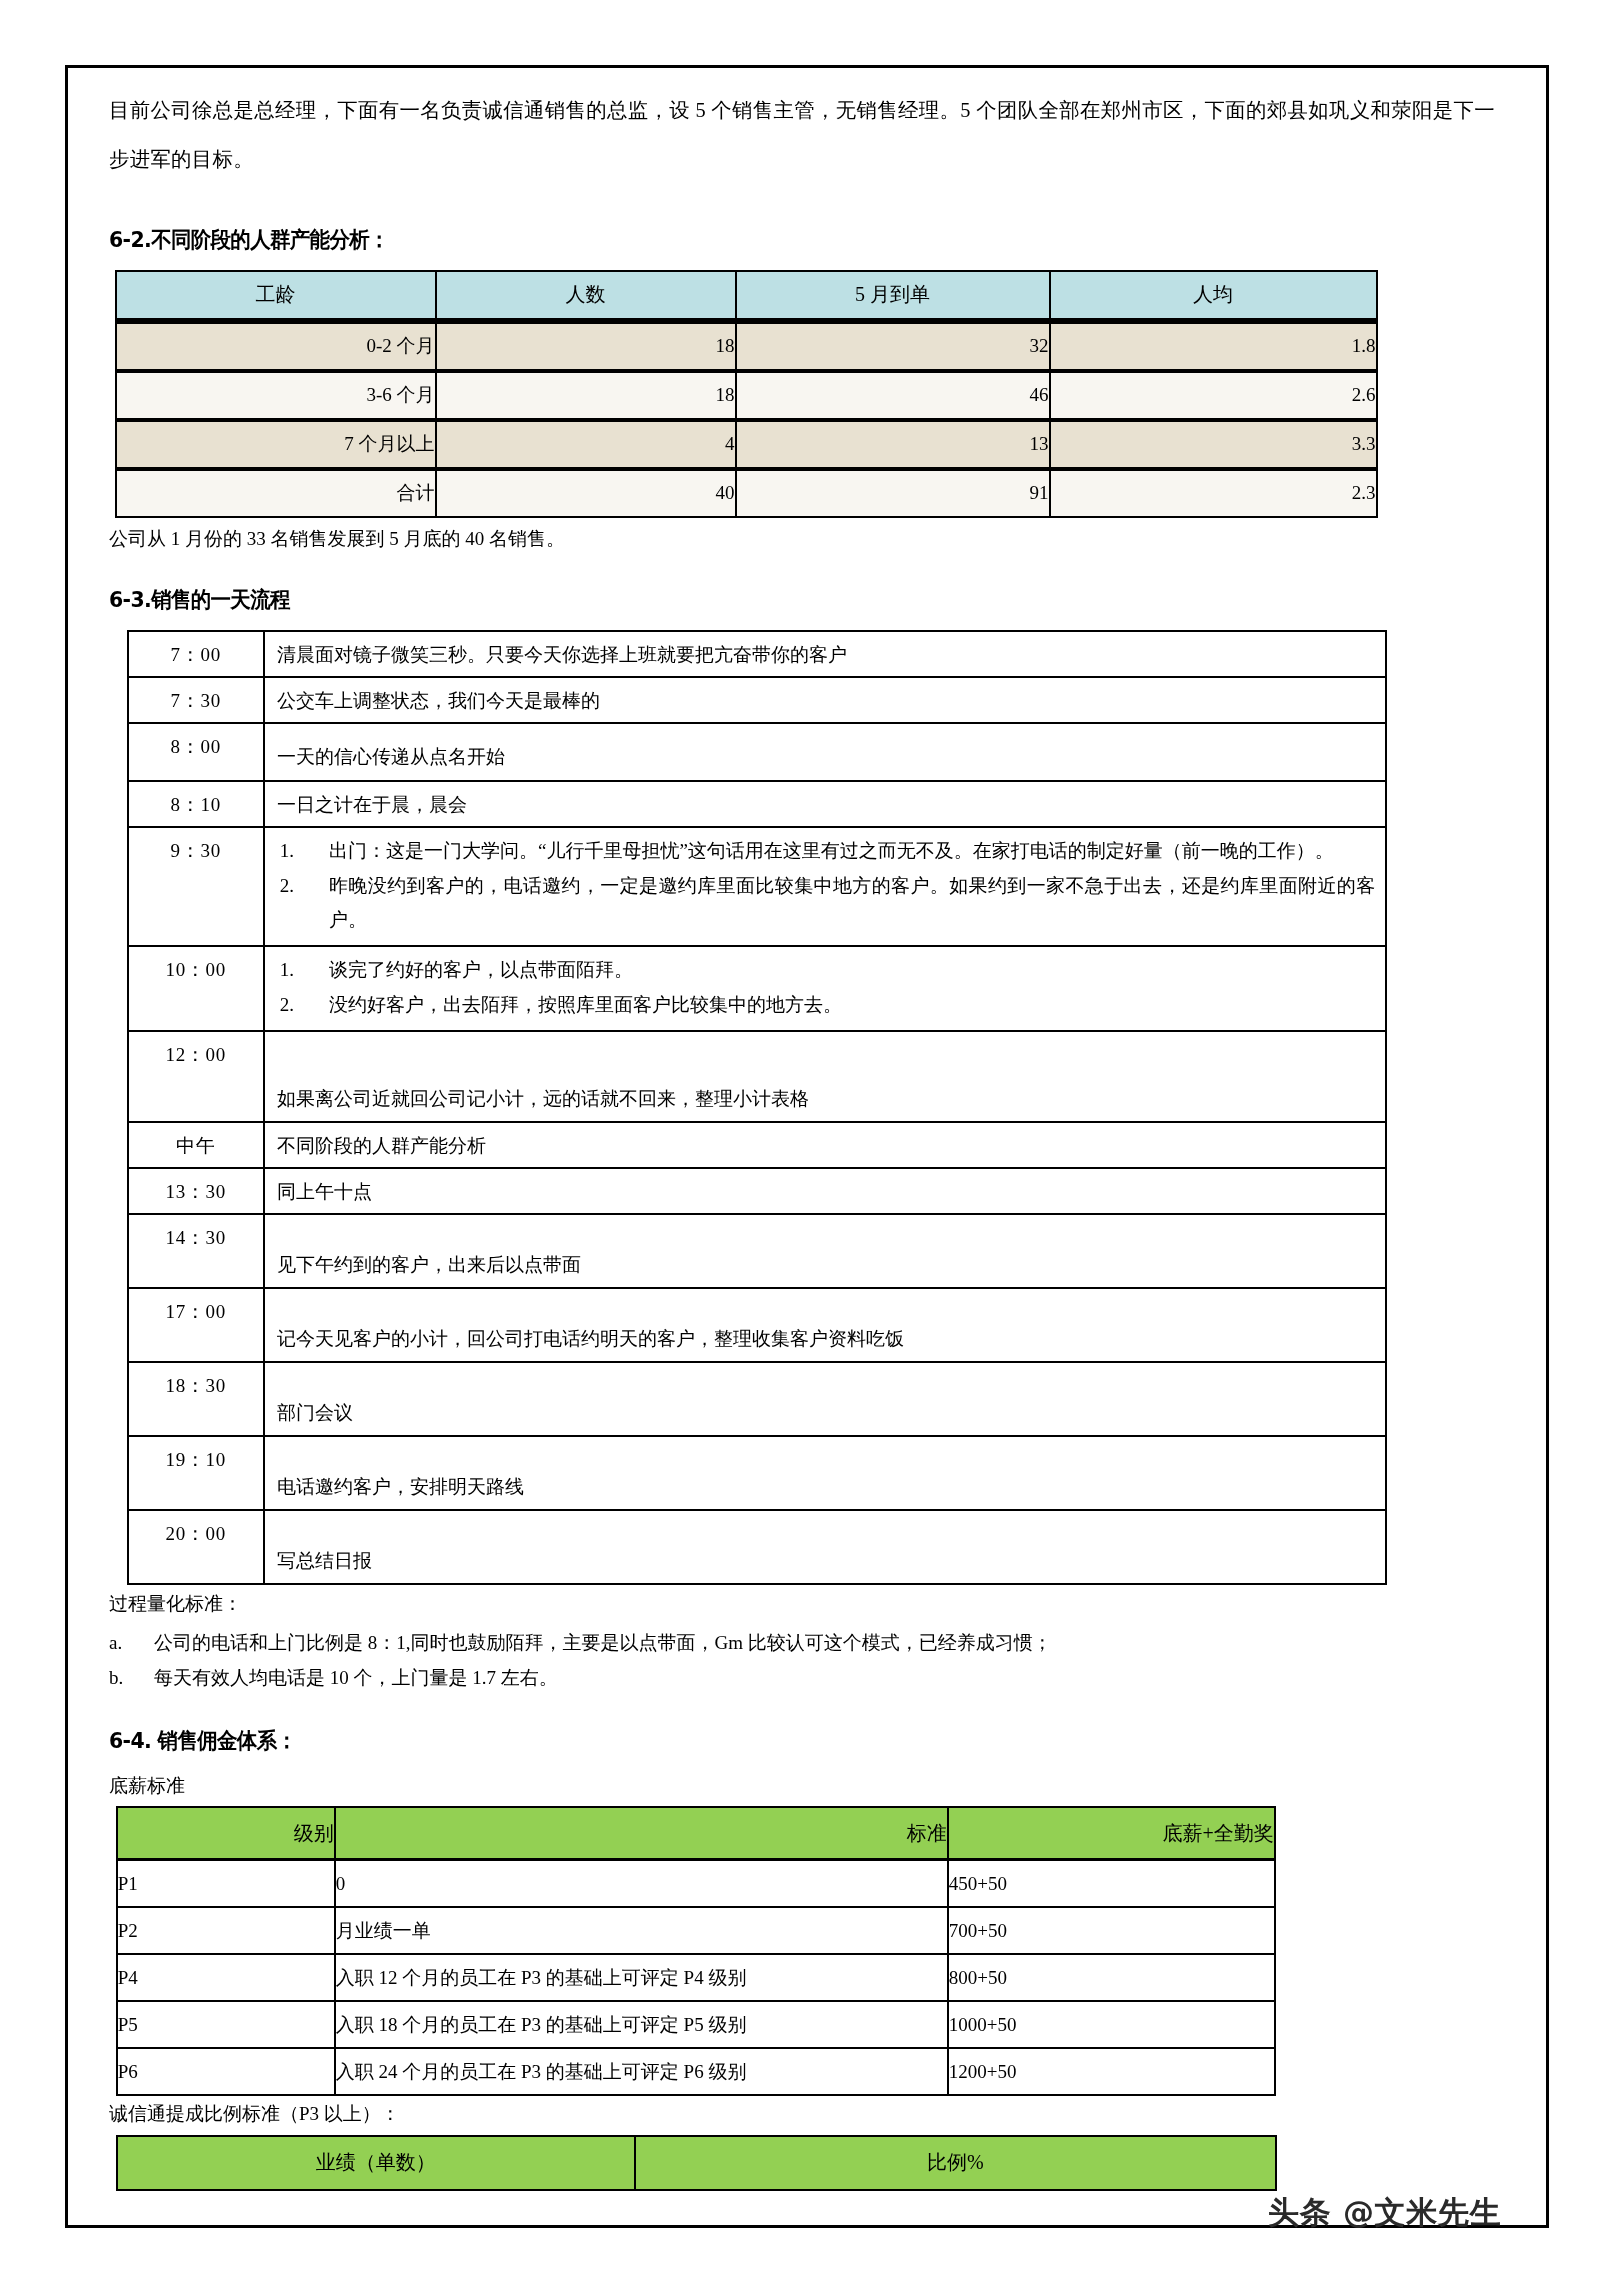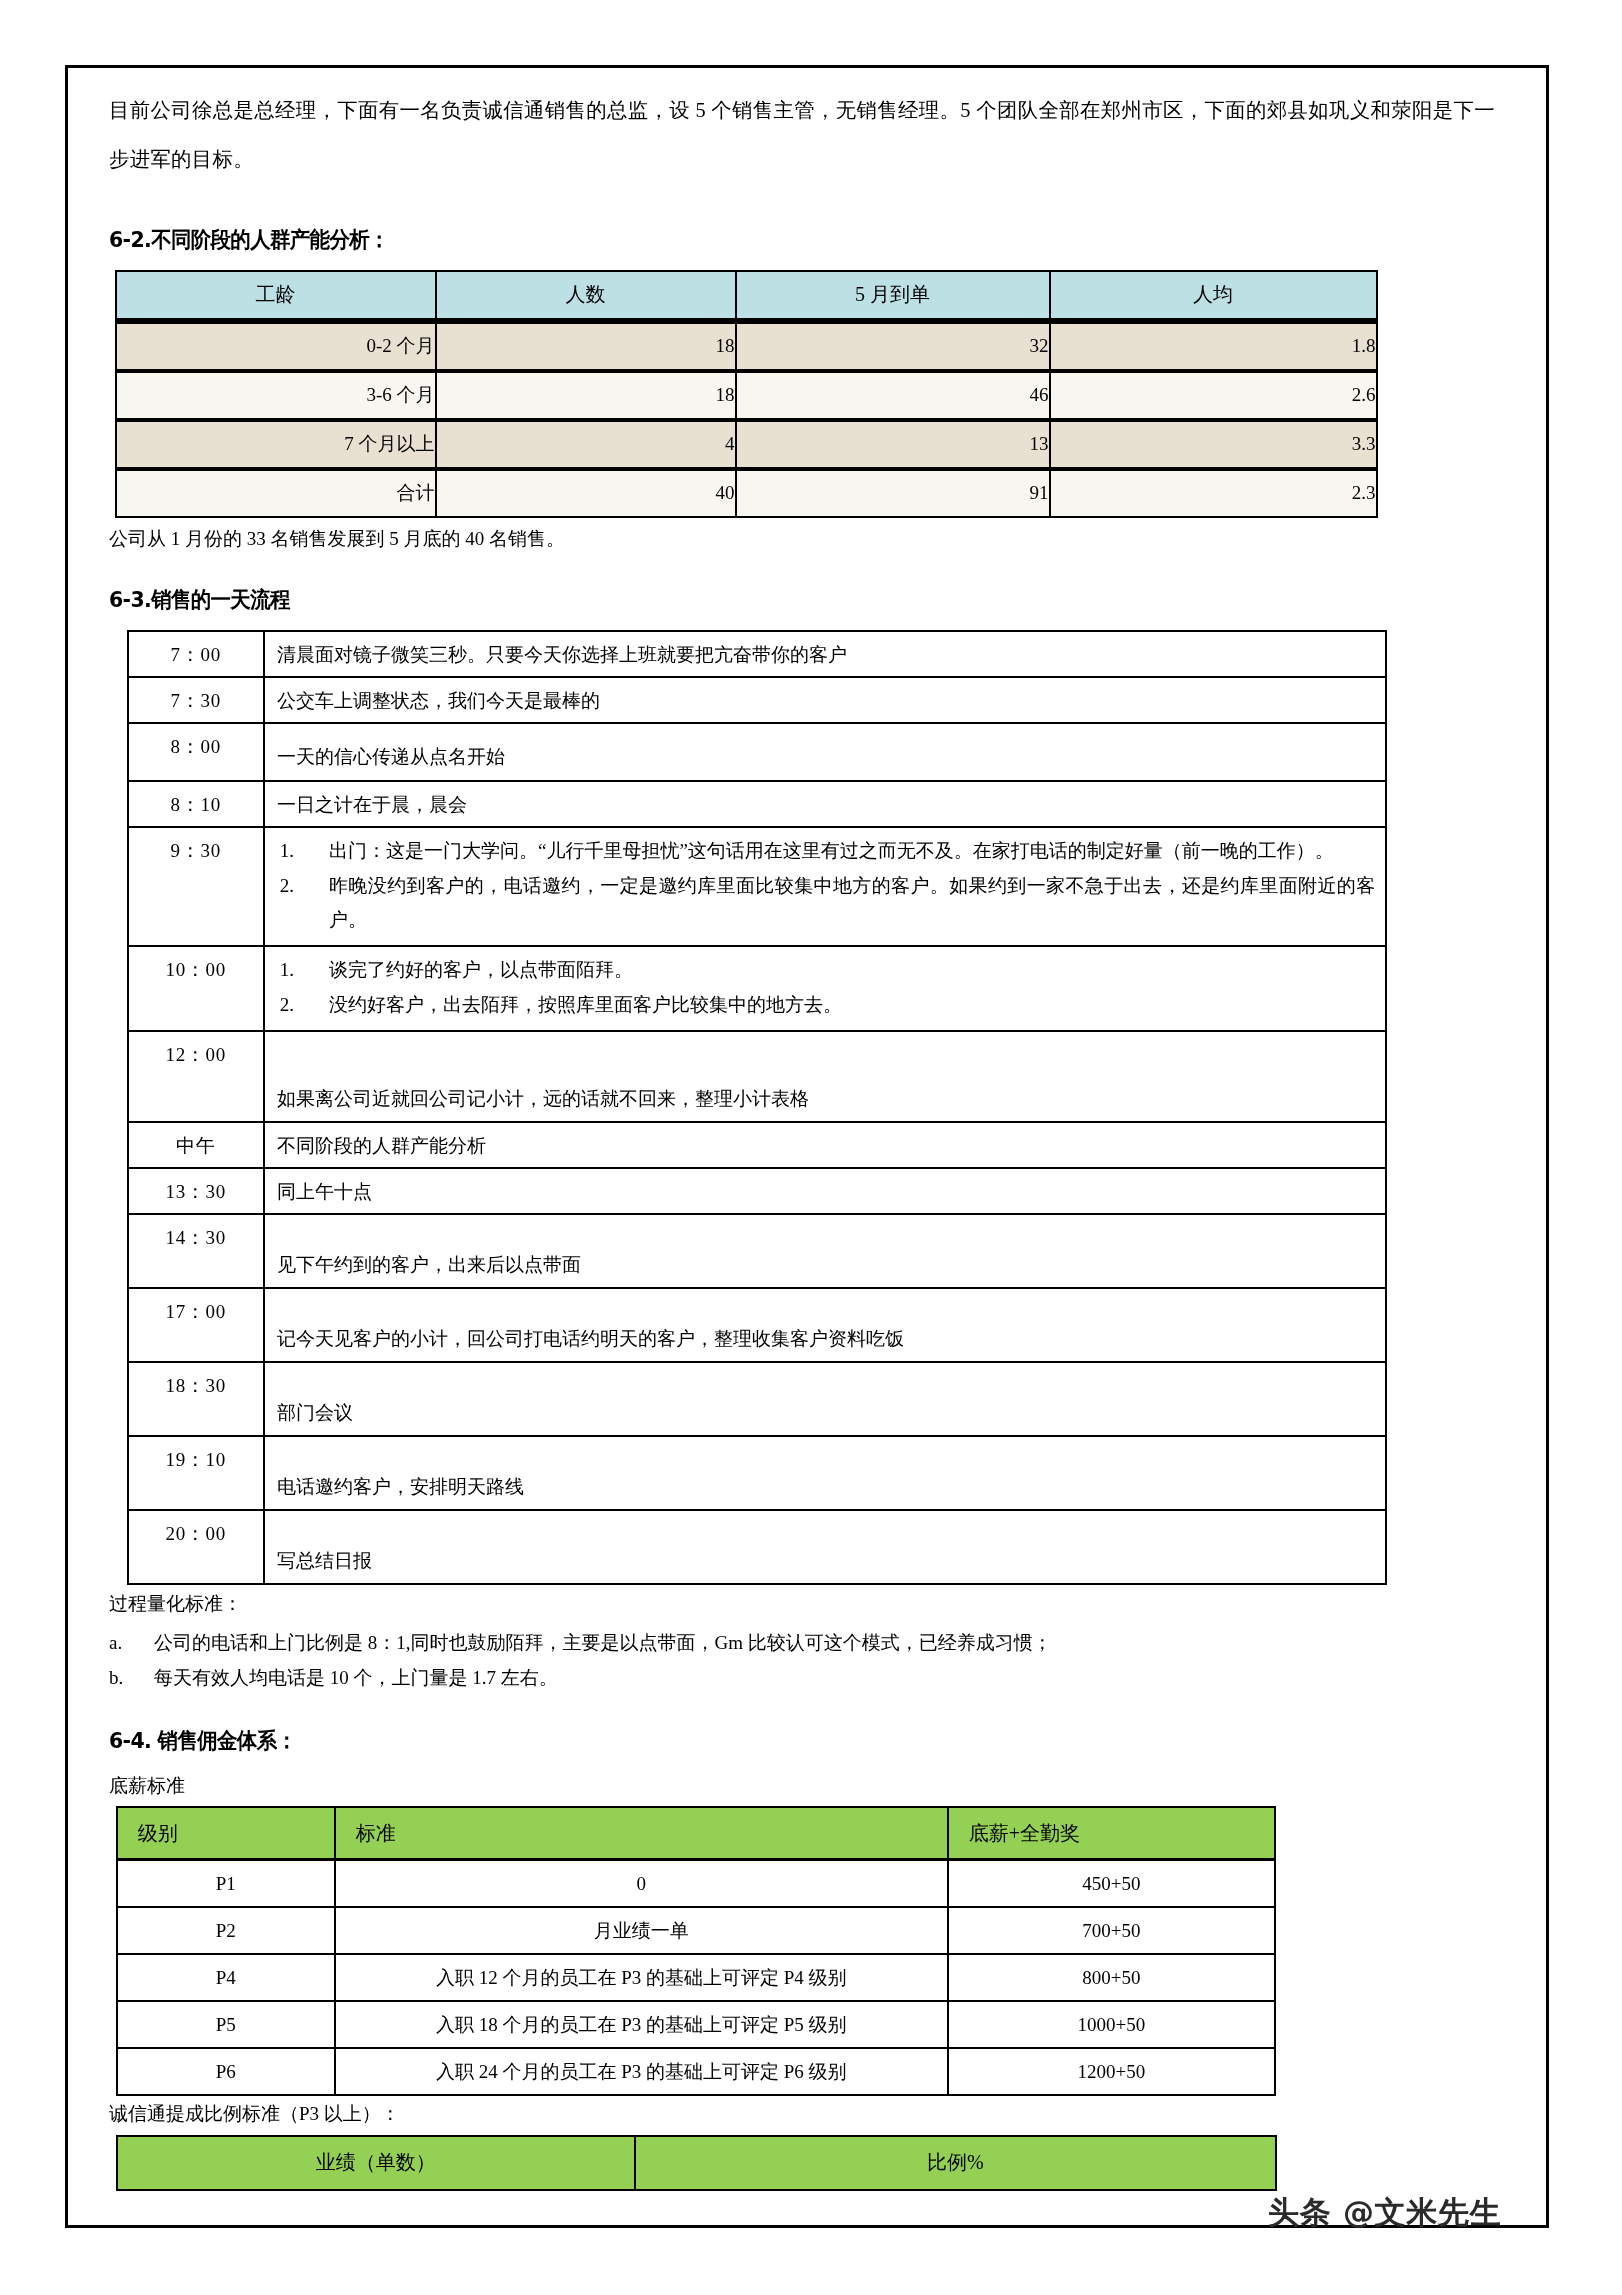--- a/index.html
+++ b/index.html
@@ -167,29 +167,27 @@
 
   
   .tbl-sal {
     width: 1159px;
     margin-left: 6.8px;
     border: 2.7px solid #000000;
   }
   .tbl-sal th {
     background: #93d053;
     height: 50px;
-    text-align: left;
+    text-align: right;
     font-size: 20px;
     border: 2px solid #000000;
     border-bottom: 3.4px solid #000000;
-    padding-left: 20px;
   }
   .tbl-sal td {
     height: 45px;
-    text-align: center;
     font-size: 19px;
     border: 2px solid #000000;
     background: #ffffff;
   }
   .s-col-a { width: 218px; }
   .s-col-b { width: 613px; }
   .s-col-c { width: 327px; }
 
   
   .tbl-ratio {

